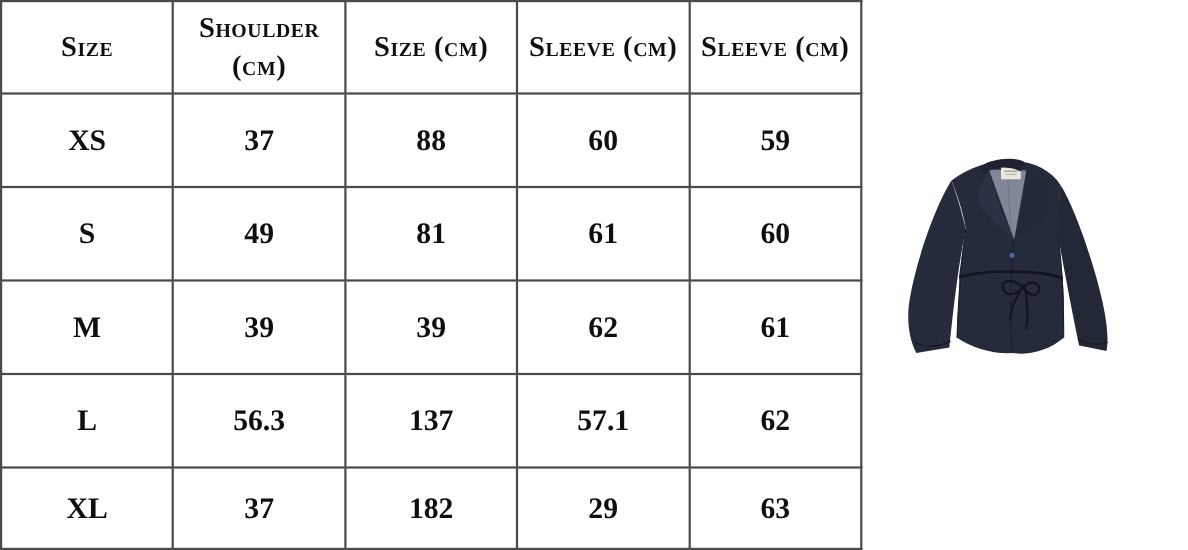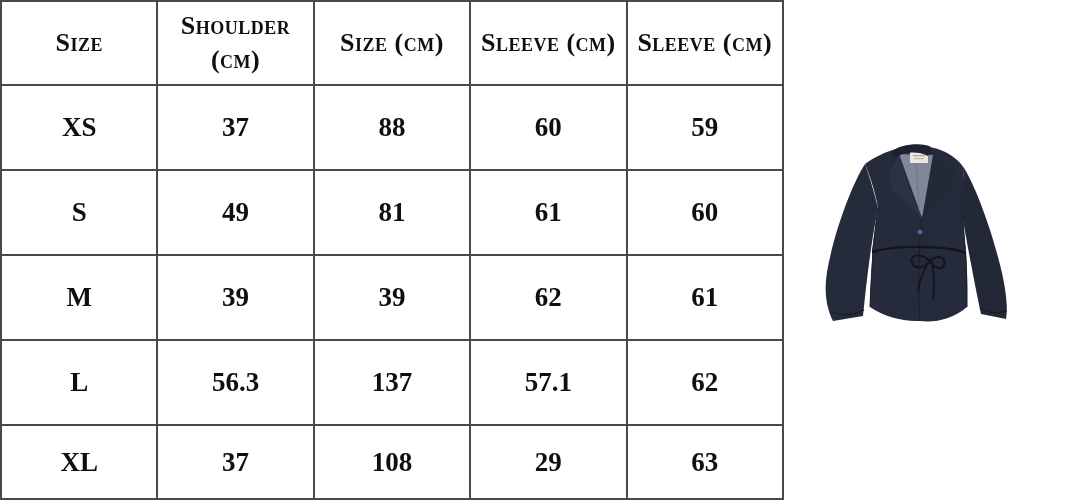--- a/index.html
+++ b/index.html
@@ -103,21 +103,21 @@
     <tr style="height:83px;">
       <td>L</td>
       <td>56.3</td>
       <td>137</td>
       <td>57.1</td>
       <td>62</td>
     </tr>
     <tr style="height:72px;">
       <td>XL</td>
       <td>37</td>
-      <td>108</td>
+      <td>182</td>
       <td>29</td>
       <td>63</td>
     </tr>
   </tbody>
 </table>
 
 <div class="product-image">
   <svg viewBox="0 0 190 185" xmlns="http://www.w3.org/2000/svg">
 
     <path d="M42,24 C58,12 78,6 95,6 C114,6 132,14 141,28 C139,60 140,88 143,112 C145,138 144,156 144,167 C130,179 112,183 97,181 C80,182 60,176 47,167 C47,146 50,122 49,110 C52,88 54,74 55,68 C52,50 46,34 42,24 Z" fill="#262b3c"></path>

